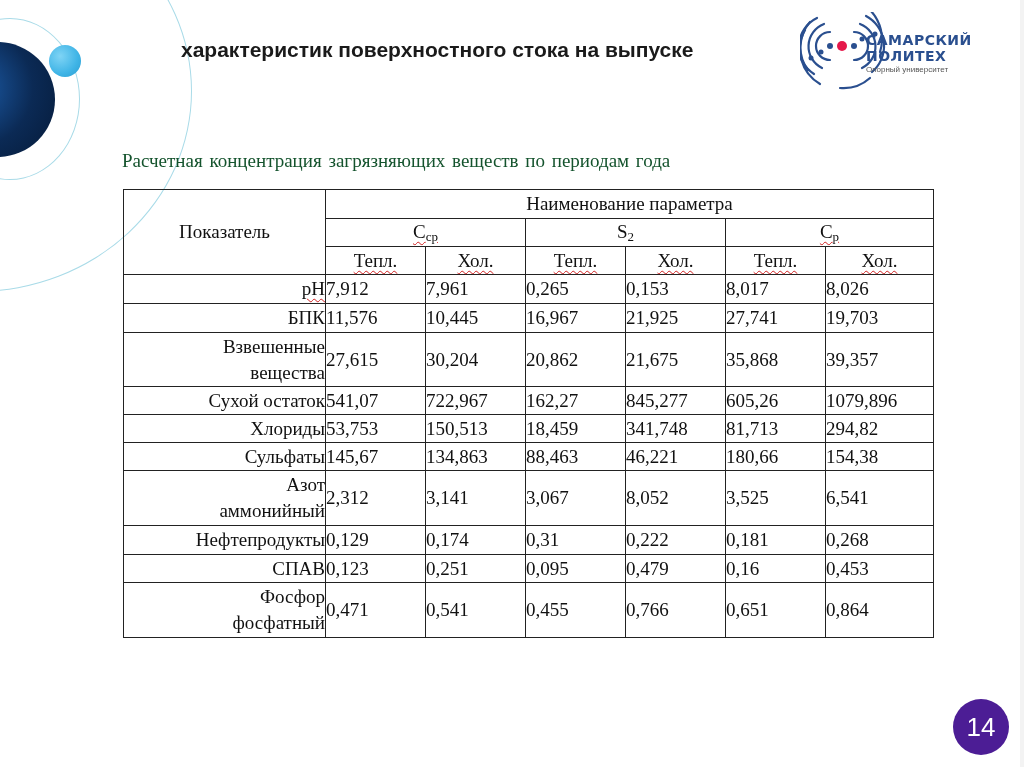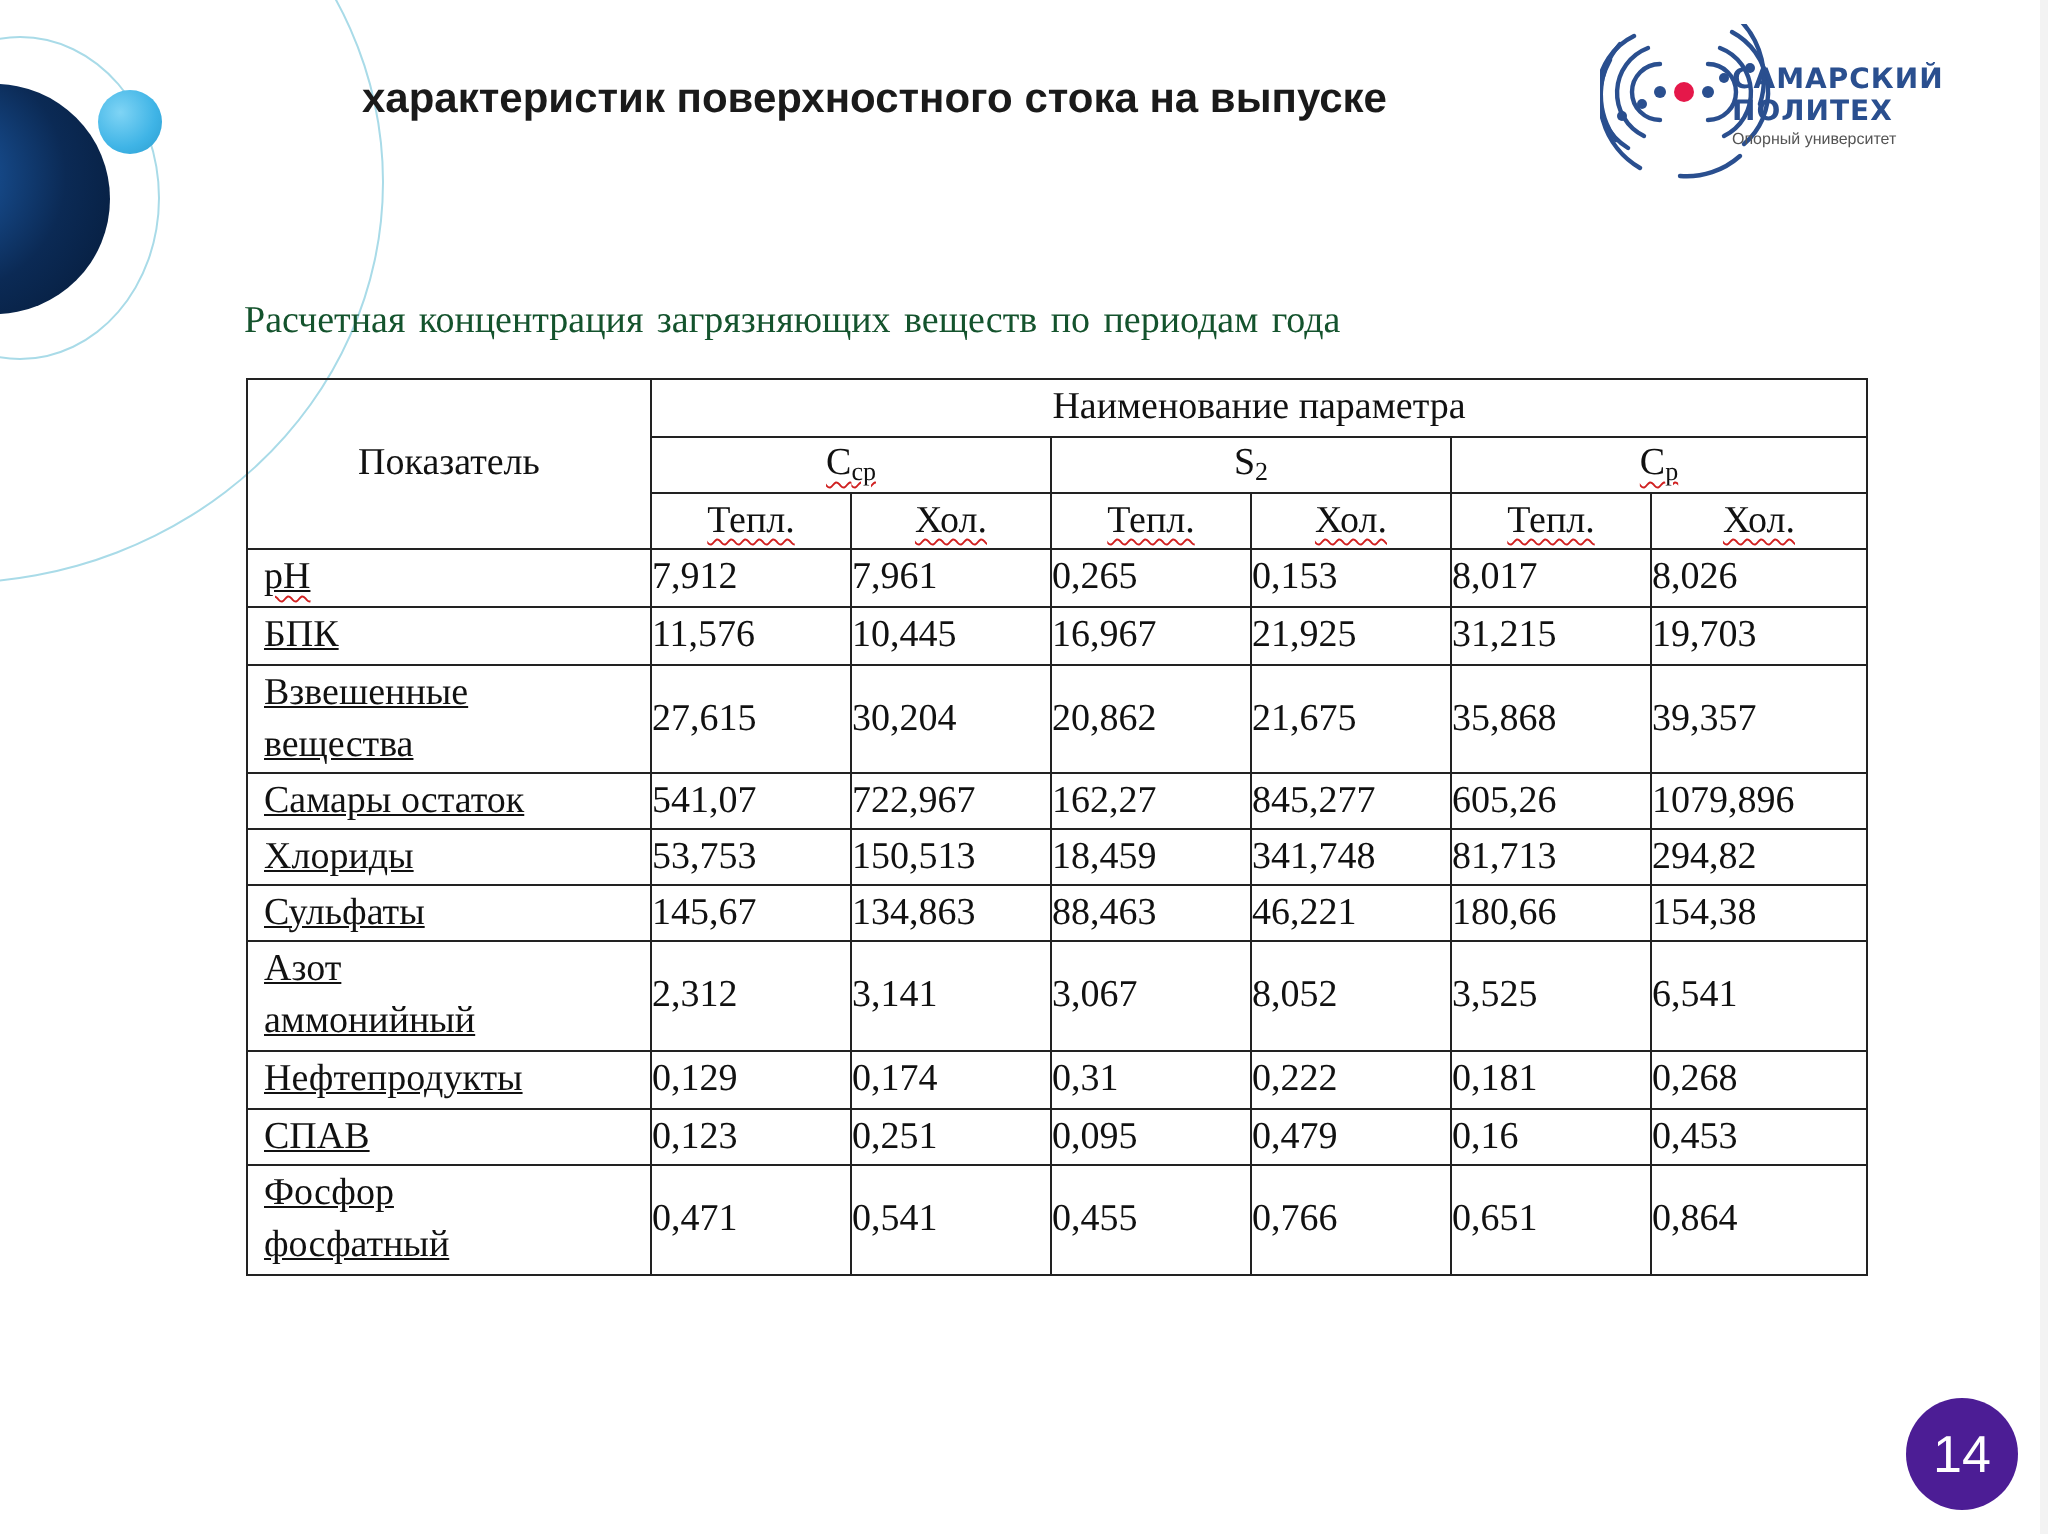--- a/index.html
+++ b/index.html
@@ -11,21 +11,21 @@
   .title div { white-space:nowrap; }
   .logo { position:absolute; left:800px; top:12px; width:210px; height:80px; }
   .logo-text { position:absolute; left:866px; top:32px; }
   .logo-text .l1, .logo-text .l2 { font-family:"DejaVu Sans", sans-serif; font-weight:bold; font-size:14px; line-height:16px; color:#2a4f8f; letter-spacing:0.5px; }
   .logo-text .l3 { font-family:"Liberation Sans", sans-serif; font-size:8px; color:#555; margin-top:1px; }
   .caption { position:absolute; left:122px; top:150px; font-family:"Liberation Serif", serif; font-size:19px; color:#14532d; white-space:nowrap; word-spacing:2px; }
   table.data { position:absolute; left:123px; top:189px; border-collapse:collapse; font-family:"Liberation Serif", serif; font-size:19px; color:#111; }
   table.data td, table.data th { border:1.5px solid #222; padding:0; font-weight:normal; }
   table.data th { text-align:center; }
   table.data td.num { text-align:left; }
-  table.data td.lbl { text-align:left; padding-left:8px; line-height:26px;text-decoration:underline; }
+  table.data td.lbl { text-align:right; padding-left:8px; line-height:26px; }
   .wavy { text-decoration:underline wavy #d02020; text-decoration-thickness:1px; text-underline-offset:3px; }
   sub { font-size:13px; vertical-align:-3px; }
   .page-num { position:absolute; left:953px; top:699px; width:56px; height:56px; border-radius:50%; background:#4c1d95; color:#ffffff; font-family:"Liberation Sans", sans-serif; font-size:26px; display:flex; align-items:center; justify-content:center; }
   .right-edge { position:absolute; right:0; top:0; width:4px; height:767px; background:#f3f3f3; }
 </style>
 </head>
 <body>
 
 <div class="deco">
   <div class="ring" style="left:-240px; top:-110px; width:430px; height:400px;"></div>
@@ -105,37 +105,37 @@
     <td class="num">0,153</td>
     <td class="num">8,017</td>
     <td class="num">8,026</td>
   </tr>
   <tr style="height:29px;">
     <td class="lbl">БПК</td>
     <td class="num">11,576</td>
     <td class="num">10,445</td>
     <td class="num">16,967</td>
     <td class="num">21,925</td>
-    <td class="num">31,215</td>
+    <td class="num">27,741</td>
     <td class="num">19,703</td>
   </tr>
   <tr style="height:54px;">
     <td class="lbl">
           <div>Взвешенные</div>
           <div>вещества</div>
         </td>
     <td class="num">27,615</td>
     <td class="num">30,204</td>
     <td class="num">20,862</td>
     <td class="num">21,675</td>
     <td class="num">35,868</td>
     <td class="num">39,357</td>
   </tr>
   <tr style="height:28px;">
-    <td class="lbl">Самары остаток</td>
+    <td class="lbl">Сухой остаток</td>
     <td class="num">541,07</td>
     <td class="num">722,967</td>
     <td class="num">162,27</td>
     <td class="num">845,277</td>
     <td class="num">605,26</td>
     <td class="num">1079,896</td>
   </tr>
   <tr style="height:28px;">
     <td class="lbl">Хлориды</td>
     <td class="num">53,753</td>

